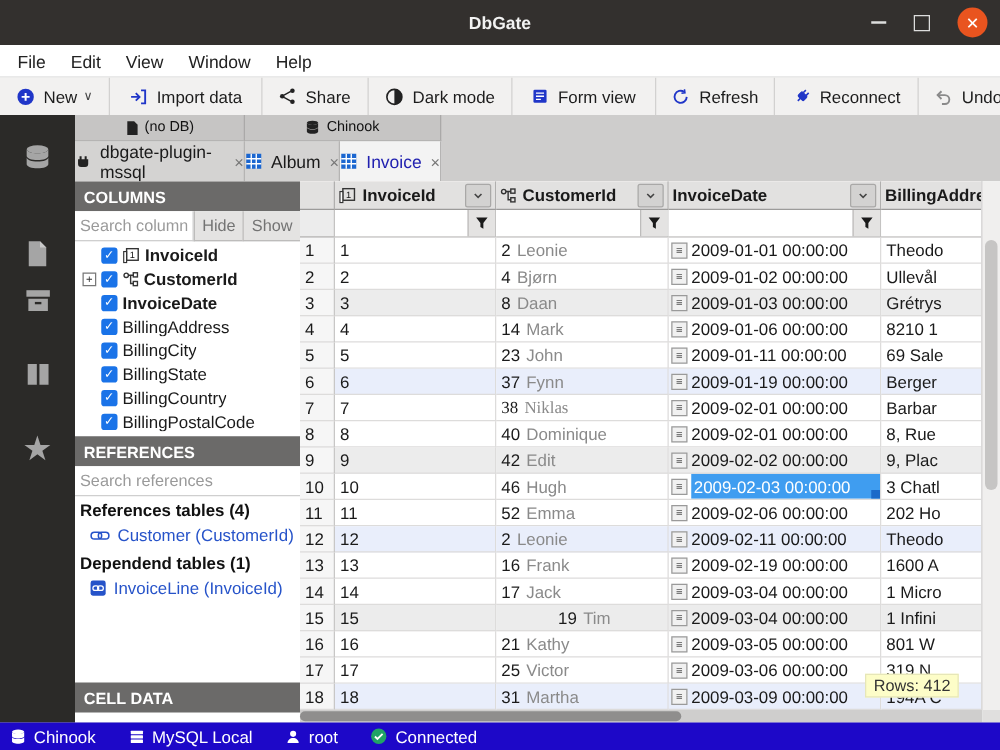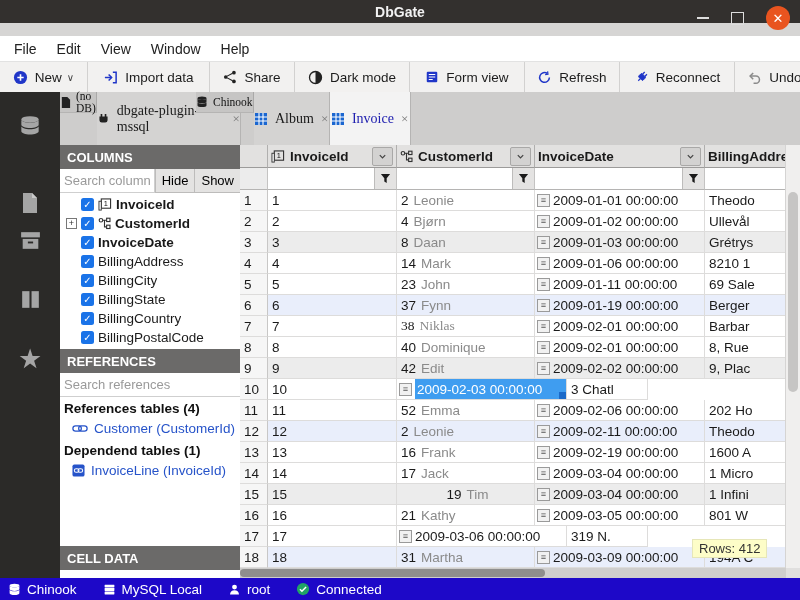--- a/index.html
+++ b/index.html
@@ -1,19 +1,19 @@
 <!DOCTYPE html>
 <html><head>
 <meta charset="utf-8">
 <style>
   html,body{margin:0;padding:0;background:#555;}
   #app{position:relative;width:800px;height:600px;overflow:hidden;background:#d6d5d4;
        font-family:"Liberation Sans",sans-serif;font-size:13.5px;color:#1a1a1a;}
   
-  .titlebar{position:absolute;left:0;top:0;width:800px;height:23px;background:#33302e;
+  .titlebar{position:absolute;left:0;top:0;width:800px;height:36px;background:#33302e;
             display:flex;align-items:center;justify-content:center;}
   .titlebar .title{color:#f2f2f2;font-weight:bold;font-size:14px;}
   .win-controls{position:absolute;right:10px;top:0;height:36px;display:flex;align-items:center;gap:22px;}
   .wc-min{width:12px;height:2px;background:#ddd;}
   .wc-max{width:11px;height:11px;border:1.5px solid #ddd;}
   .wc-close{width:24px;height:24px;border-radius:50%;background:#e9541f;color:#fff;display:flex;
             align-items:center;justify-content:center;font-size:13px;line-height:1;}
   
   .menubar{position:absolute;left:0;top:36px;width:800px;height:26px;background:#ffffff;
            border-bottom:1px solid #e2e2e2;display:flex;align-items:center;padding-left:4px;box-sizing:border-box;}
@@ -24,38 +24,38 @@
   .tb-btn{display:flex;align-items:center;justify-content:center;gap:7px;border-right:1px solid #d2d1d0;
           box-sizing:border-box;white-space:nowrap;font-size:13.5px;color:#1c1c1c;flex:none;}
   .tb-btn .glyph{display:inline-flex;align-items:center;}
   .tb-caret{font-size:10px;color:#444;margin-left:-2px;}
   
   .rail{position:absolute;left:0;top:92px;width:60px;height:486px;background:#2b2a28;}
   .rail-ic{position:absolute;left:17px;width:26px;height:26px;display:flex;align-items:center;justify-content:center;}
   
   .tabstrip{position:absolute;left:60px;top:92px;width:740px;height:53px;background:#cecdcc;}
   .tabgroups{display:flex;height:100%;}
-  .tabgroup{display:flex;flex-direction:row;flex:none;font-family:Liberation Serif, serif;}
+  .tabgroup{display:flex;flex-direction:column;flex:none;}
   .tabgroup-hdr{height:20px;background:#c6c5c4;border-right:1px solid #aaa9a8;border-bottom:1px solid #b5b4b3;
                 display:flex;align-items:center;justify-content:center;gap:5px;font-size:11.5px;color:#111;}
   .tabs-row{display:flex;flex:1;}
   .tab{display:flex;align-items:center;justify-content:center;gap:7px;border-right:1px solid #b5b4b3;
        background:#d4d3d2;font-size:14px;box-sizing:border-box;}
   .tab.active{background:#f3f3f3;color:#2121b0;}
   .tab .close-x{color:#777;font-size:13px;}
   
   .panel{position:absolute;left:60px;top:145px;width:180px;height:433px;background:#ffffff;overflow:hidden;}
   .sec-hdr{height:24px;background:#6b6a69;color:#fff;font-weight:bold;font-size:13px;
            display:flex;align-items:center;padding-left:7px;box-sizing:border-box;}
   .search-row{height:24px;display:flex;align-items:stretch;background:#e8e8e8;}
   .search-row input{flex:1;min-width:0;border:1px solid #cfcfcf;border-width:0 1px 1px 0;padding:0 4px;
                     font-size:13px;font-family:inherit;color:#333;outline:none;}
   .search-row input::placeholder{color:#9a9a9a;}
   .mini-btn{flex:none;padding:0 6px;display:flex;align-items:center;background:#e4e3e2;
-            border:1px solid #bdbcbb;border-width:0 0 1px 1px;font-size:13px;color:#000000;}
+            border:1px solid #bdbcbb;border-width:0 0 1px 1px;font-size:13px;color:#737373;}
   .search-wide input{width:100%;box-sizing:border-box;border:1px solid #cfcfcf;border-width:0 0 1px 0;}
   .col-list{padding-top:2px;}
   .col-item{height:19px;display:flex;align-items:center;gap:4px;padding-left:6px;}
   .expander{width:11px;height:11px;border:1px solid #777;background:#fff;font-size:9px;line-height:9px;
             display:flex;align-items:center;justify-content:center;color:#333;flex:none;box-sizing:border-box;}
   .exp-spacer{width:11px;flex:none;}
   .cbx{width:13px;height:13px;border-radius:2.5px;background:#1a73e8;color:#fff;font-size:10px;line-height:1;
        display:flex;align-items:center;justify-content:center;flex:none;}
   .col-name{white-space:nowrap;overflow:hidden;}
   .bold{font-weight:bold;}
@@ -670,20 +670,24 @@
             <span>9, Plac</span>
           </div>
         </div>
         <div class="g-row">
           <div class="g-cell rownum" style="width: 28px;">
             <span>10</span>
           </div>
           <div class="g-cell" style="width: 129px;">
             <span>10</span>
           </div>
+          <div class="g-cell" style="width: 138px;">
+            <span>46</span>
+            <span class="cust-name">Hugh</span>
+          </div>
           <div class="g-cell" style="width: 170px; padding-left: 2px;">
             <span class="date-icon">≡</span>
             <span class="sel-wrap">
               <span>2009-02-03 00:00:00</span>
               <span class="sel-handle"></span>
             </span>
           </div>
           <div class="g-cell" style="width: 81px;">
             <span>3 Chatl</span>
           </div>
@@ -802,20 +806,24 @@
             <span>801 W</span>
           </div>
         </div>
         <div class="g-row">
           <div class="g-cell rownum" style="width: 28px;">
             <span>17</span>
           </div>
           <div class="g-cell" style="width: 129px;">
             <span>17</span>
           </div>
+          <div class="g-cell" style="width: 138px;">
+            <span>25</span>
+            <span class="cust-name">Victor</span>
+          </div>
           <div class="g-cell" style="width: 170px; padding-left: 2px;">
             <span class="date-icon">≡</span>
             <span>2009-03-06 00:00:00</span>
           </div>
           <div class="g-cell" style="width: 81px;">
             <span>319 N.</span>
           </div>
         </div>
         <div class="g-row">
           <div class="g-cell rownum stripe-blue" style="width: 28px;">

